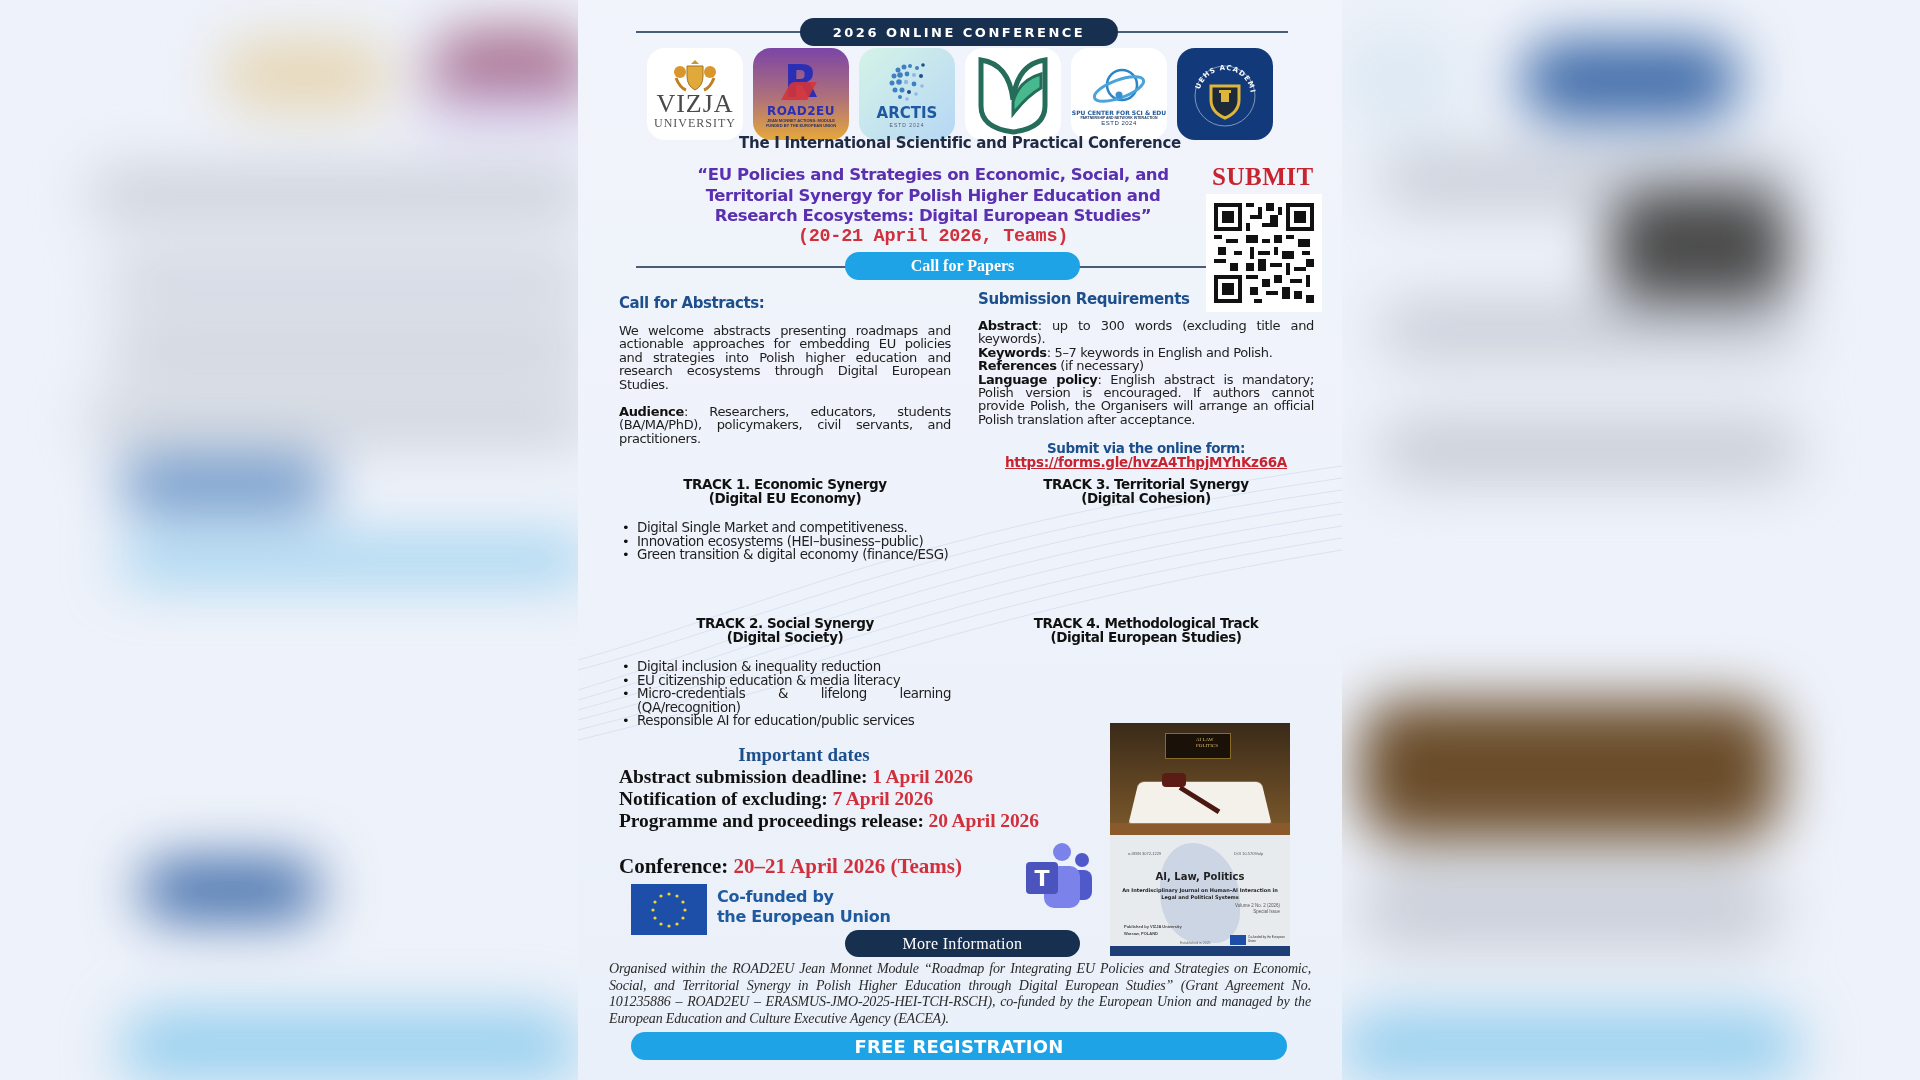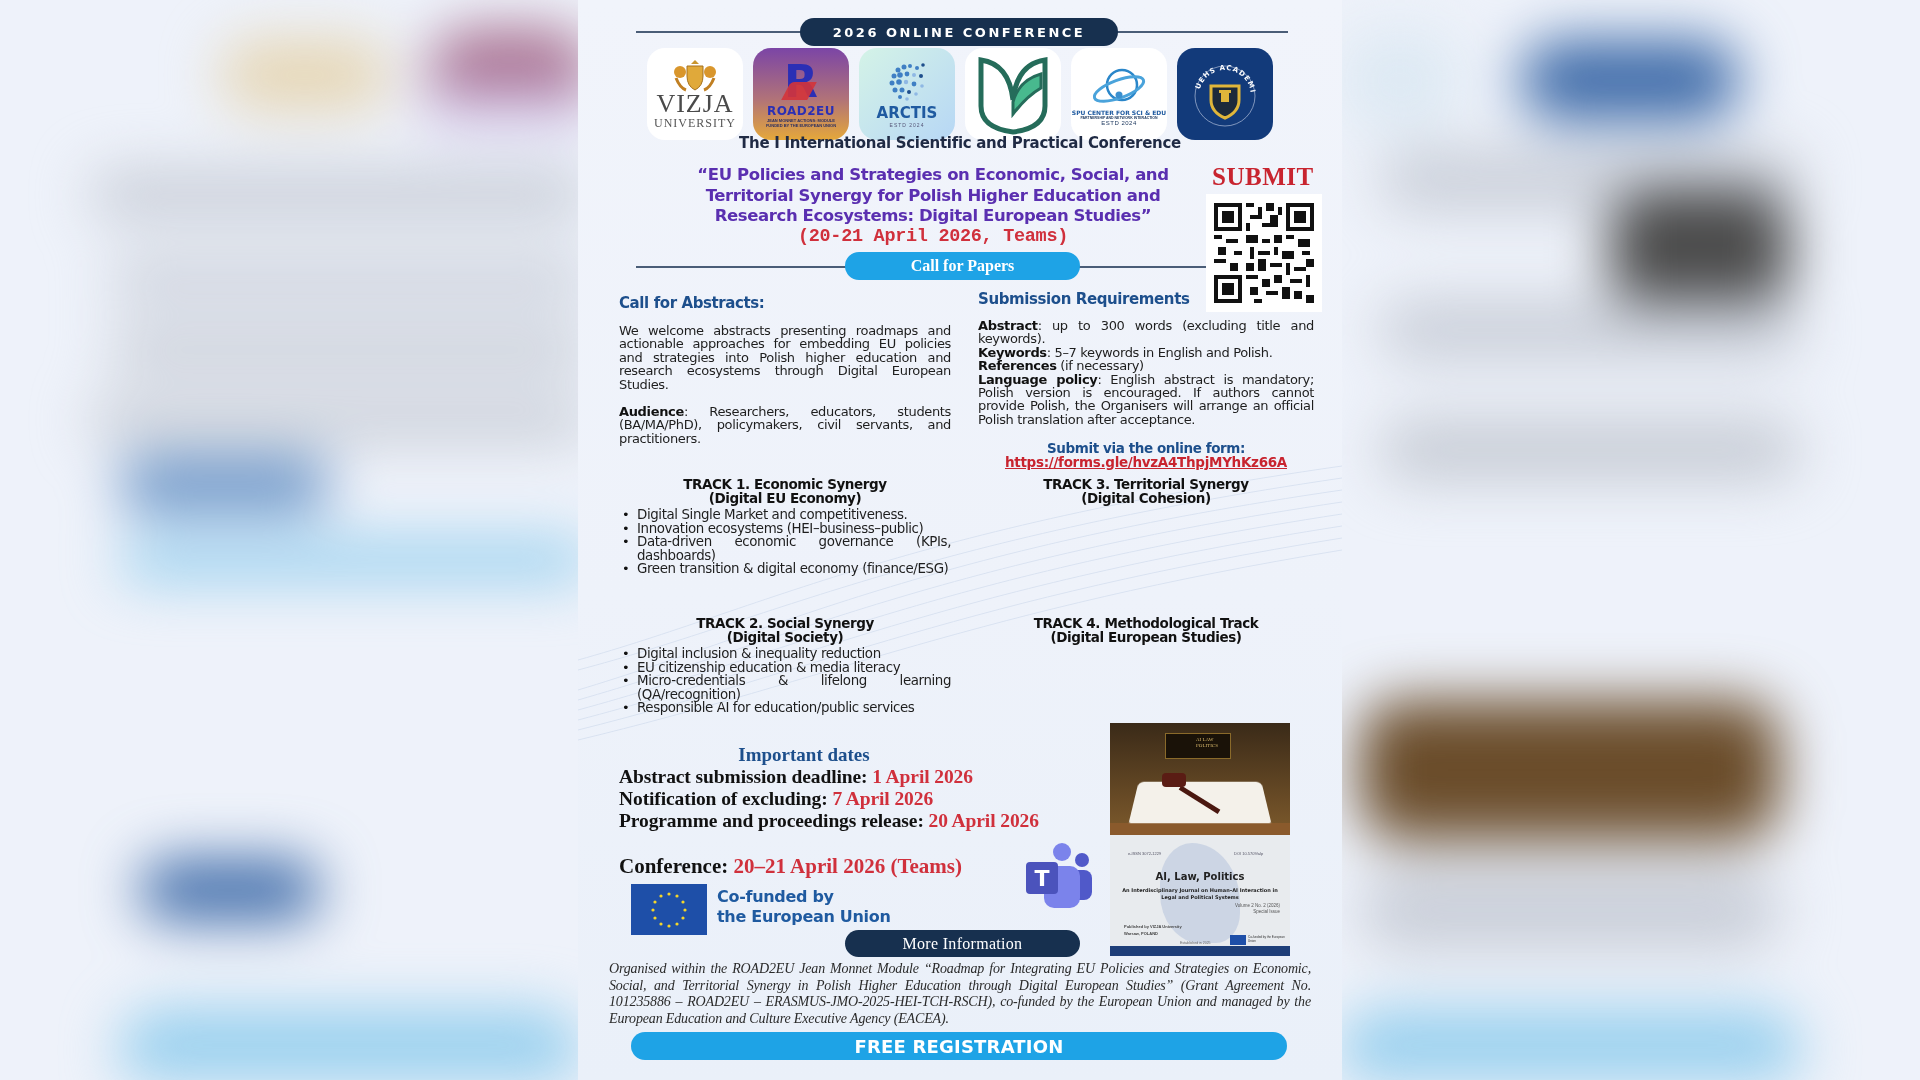--- a/index.html
+++ b/index.html
@@ -64,21 +64,21 @@
   .pill-cfp { left: 267px; top: 252px; width: 235px; height: 28px; font-family: "Liberation Serif", serif; font-weight: 700; font-size: 16px; }
 
   .h-blue { font-family: "DejaVu Sans", sans-serif; font-weight: 700; color: #1d4f8c; font-size: 15px; letter-spacing: -.4px; }
   .body-txt { font-family: "DejaVu Sans", sans-serif; font-size: 13px; line-height: 13.4px; color: #1e1e1e; text-align: justify; letter-spacing: -.35px; }
   .body-txt b { font-weight: 700; color: #111; }
 
   .col-left { left: 41px; width: 332px; }
   .col-right { left: 400px; width: 336px; }
 
   .track-h { text-align: center; font-family: "DejaVu Sans", sans-serif; font-weight: 700; font-size: 13.5px; line-height: 13.5px; color: #111; letter-spacing: -.4px; }
-  .track-list { list-style: none; margin-top: 3px; }
+  .track-list { list-style: none; margin-top: 16px; }
   .track-list li { position: relative; padding-left: 18px; font-family: "DejaVu Sans", sans-serif; font-size: 13.4px; line-height: 13.5px; color: #1e1e1e; text-align: justify; letter-spacing: -.4px; }
   .track-list li::before { content: "•"; position: absolute; left: 3px; top: 0; font-size: 13px; color: #111; }
 
   .form-lbl { left: 400px; width: 336px; top: 440px; text-align: center; font-family: "DejaVu Sans", sans-serif; font-weight: 700; font-size: 13.5px; color: #1d4f8c; letter-spacing: -.4px; }
   .form-url { left: 400px; width: 336px; top: 454px; text-align: center; font-family: "DejaVu Sans", sans-serif; font-weight: 700; font-size: 13.5px; color: #c8242f; text-decoration: underline; letter-spacing: -.3px; }
 
   .dates-h { left: 41px; width: 370px; top: 744px; text-align: center; font-family: "Liberation Serif", serif; font-weight: 700; font-size: 19px; color: #1d4f8c; }
   .date-row { left: 41px; font-family: "Liberation Serif", serif; font-weight: 700; font-size: 19.5px; color: #111; white-space: nowrap; letter-spacing: -.1px; }
   .date-row .v { color: #d0303c; }
   .conf-row { left: 41px; top: 854px; font-family: "Liberation Serif", serif; font-weight: 700; font-size: 21px; color: #111; white-space: nowrap; }
@@ -314,21 +314,20 @@
   </div>
   <div class="abs form-lbl">Submit via the online form:</div>
   <a class="abs form-url">https://forms.gle/hvzA4ThpjMYhKz66A</a>
 
   <div class="abs col-left" style="top:478px;">
     <div class="track-h">TRACK 1. Economic Synergy</div>
     <div class="track-h">(Digital EU Economy)</div>
     <ul class="track-list">
       <li>Digital Single Market and competitiveness.</li>
       <li>Innovation ecosystems (HEI–business–public)</li>
-      <li>Data-driven economic governance (KPIs, dashboards)</li>
       <li>Green transition &amp; digital economy (finance/ESG)</li>
     </ul>
   </div>
 
   <div class="abs col-right" style="top:478px;">
     <div class="track-h">TRACK 3. Territorial Synergy</div>
     <div class="track-h">(Digital Cohesion)</div>
   </div>
 
   <div class="abs col-left" style="top:617px;">

